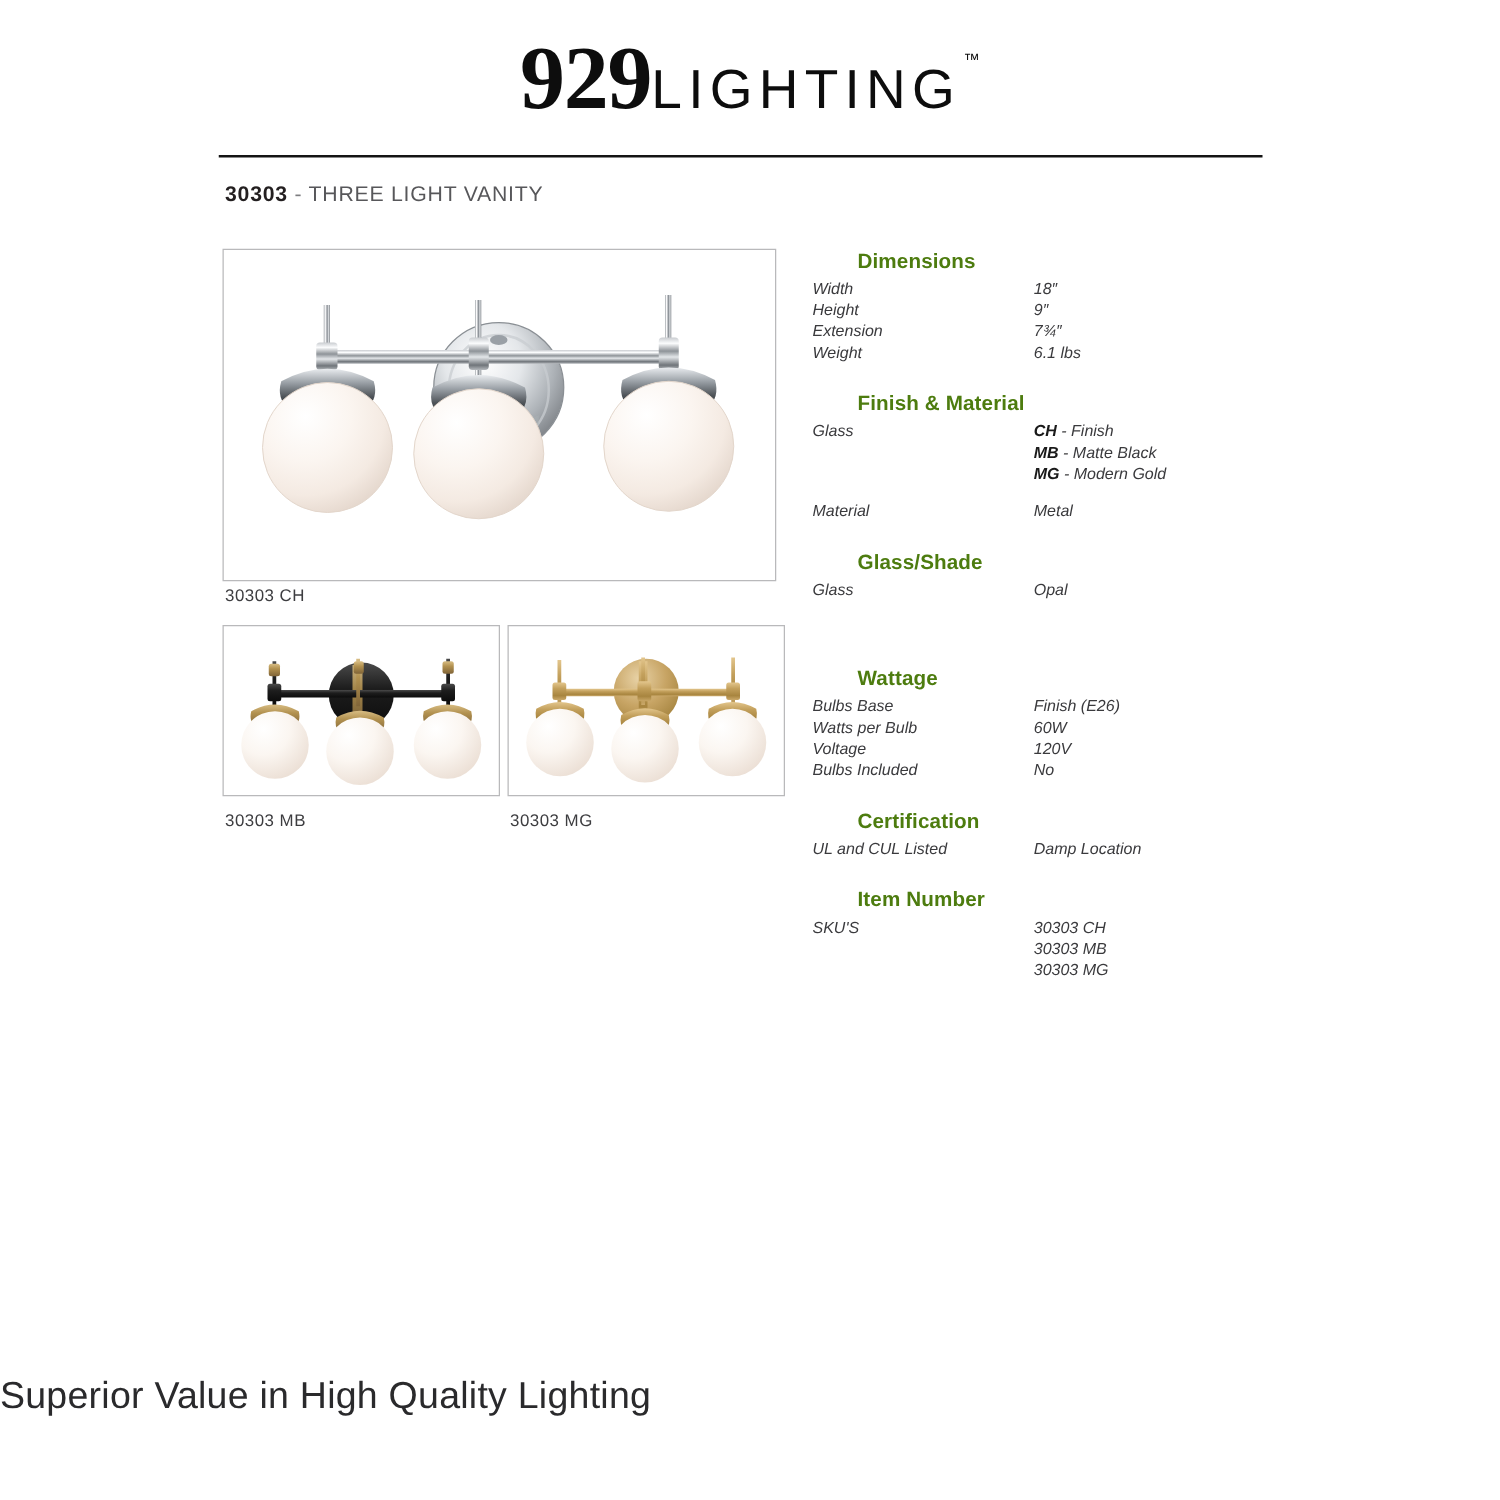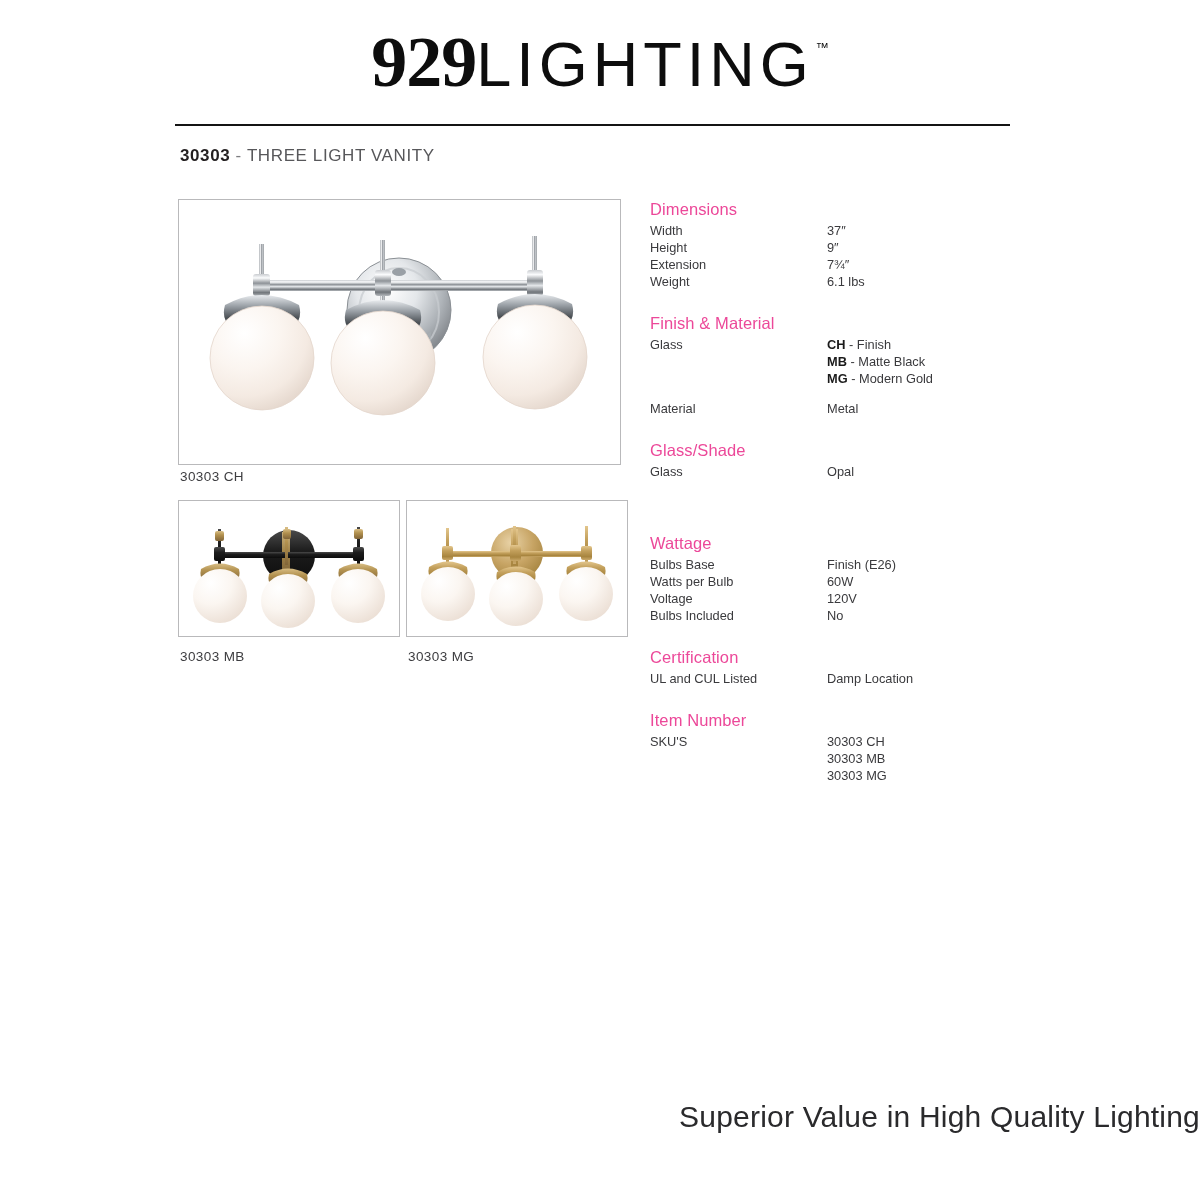--- a/index.html
+++ b/index.html
@@ -23,21 +23,21 @@
     font-family:"Liberation Serif", serif;
     font-weight:700;
     font-size:72px;
     letter-spacing:-1px;
     line-height:1;
     color:#0d0d0d;
   }
   .logo-lighting{
     font-family:"Liberation Sans", sans-serif;
     font-weight:300;
-    font-size:63px;
+    font-size:44px;
     letter-spacing:5px;
     line-height:1;
     color:#0d0d0d;
     margin-left:0;
   }
   .logo-tm{
     font-size:13px;
     font-weight:400;
     color:#0d0d0d;
     align-self:flex-start;
@@ -75,35 +75,35 @@
     font-size:13.5px; font-weight:400; color:#3d3d40; letter-spacing:.4px;
   }
   #cap-ch{ left:180px; top:469px; }
   #cap-mb{ left:180px; top:649px; }
   #cap-mg{ left:408px; top:649px; }
 
   
   .specs{ position:absolute; left:650px; top:200px; width:400px; }
   .sec{ margin-bottom:0; }
   .sec-title{
-    font-size:16.5px; font-weight:400; color:#ec4899;
-    letter-spacing:.1px; margin-bottom:3px;
-  }
-  .row{ display:flex; font-size:12.8px; line-height:17px; color:#3a3a3d; }
+    font-size:16.5px; font-weight:700; color:#4d7c0f;
+    letter-spacing:.1px; margin-bottom:3px;margin-left:36px;
+  }
+  .row{ display:flex; font-size:12.8px; line-height:17px; color:#3a3a3d;font-style:italic; }
   .row .lab{ width:177px; flex:0 0 177px; }
   .row .val{ flex:1 1 auto; }
   .val b{ font-weight:700; color:#1a1a1a; }
   .gap-sm{ height:13px; }
   .gap-md{ height:24px; }
   .gap-lg{ height:30px; }
 
   
   .footer{
     position:absolute; left:0; top:1100px; width:1200px;
-    text-align:right;
+    text-align:left;
     font-size:30px; font-weight:300; color:#2a2a2c; letter-spacing:.2px;
   }
 
   svg{ display:block; }
 </style>
 </head>
 <body>
 
 <div class="logo-wrap">
   <span class="logo-929">929</span>
@@ -292,21 +292,21 @@
   </svg>
 </div>
 <div class="caption" id="cap-mg">30303 MG</div>
 
 <div class="specs">
 
   <div class="sec">
     <div class="sec-title">Dimensions</div>
     <div class="row">
         <span class="lab">Width</span>
-        <span class="val">37″</span>
+        <span class="val">18″</span>
       </div>
     <div class="row">
         <span class="lab">Height</span>
         <span class="val">9″</span>
       </div>
     <div class="row">
         <span class="lab">Extension</span>
         <span class="val">7¾″</span>
       </div>
     <div class="row">

